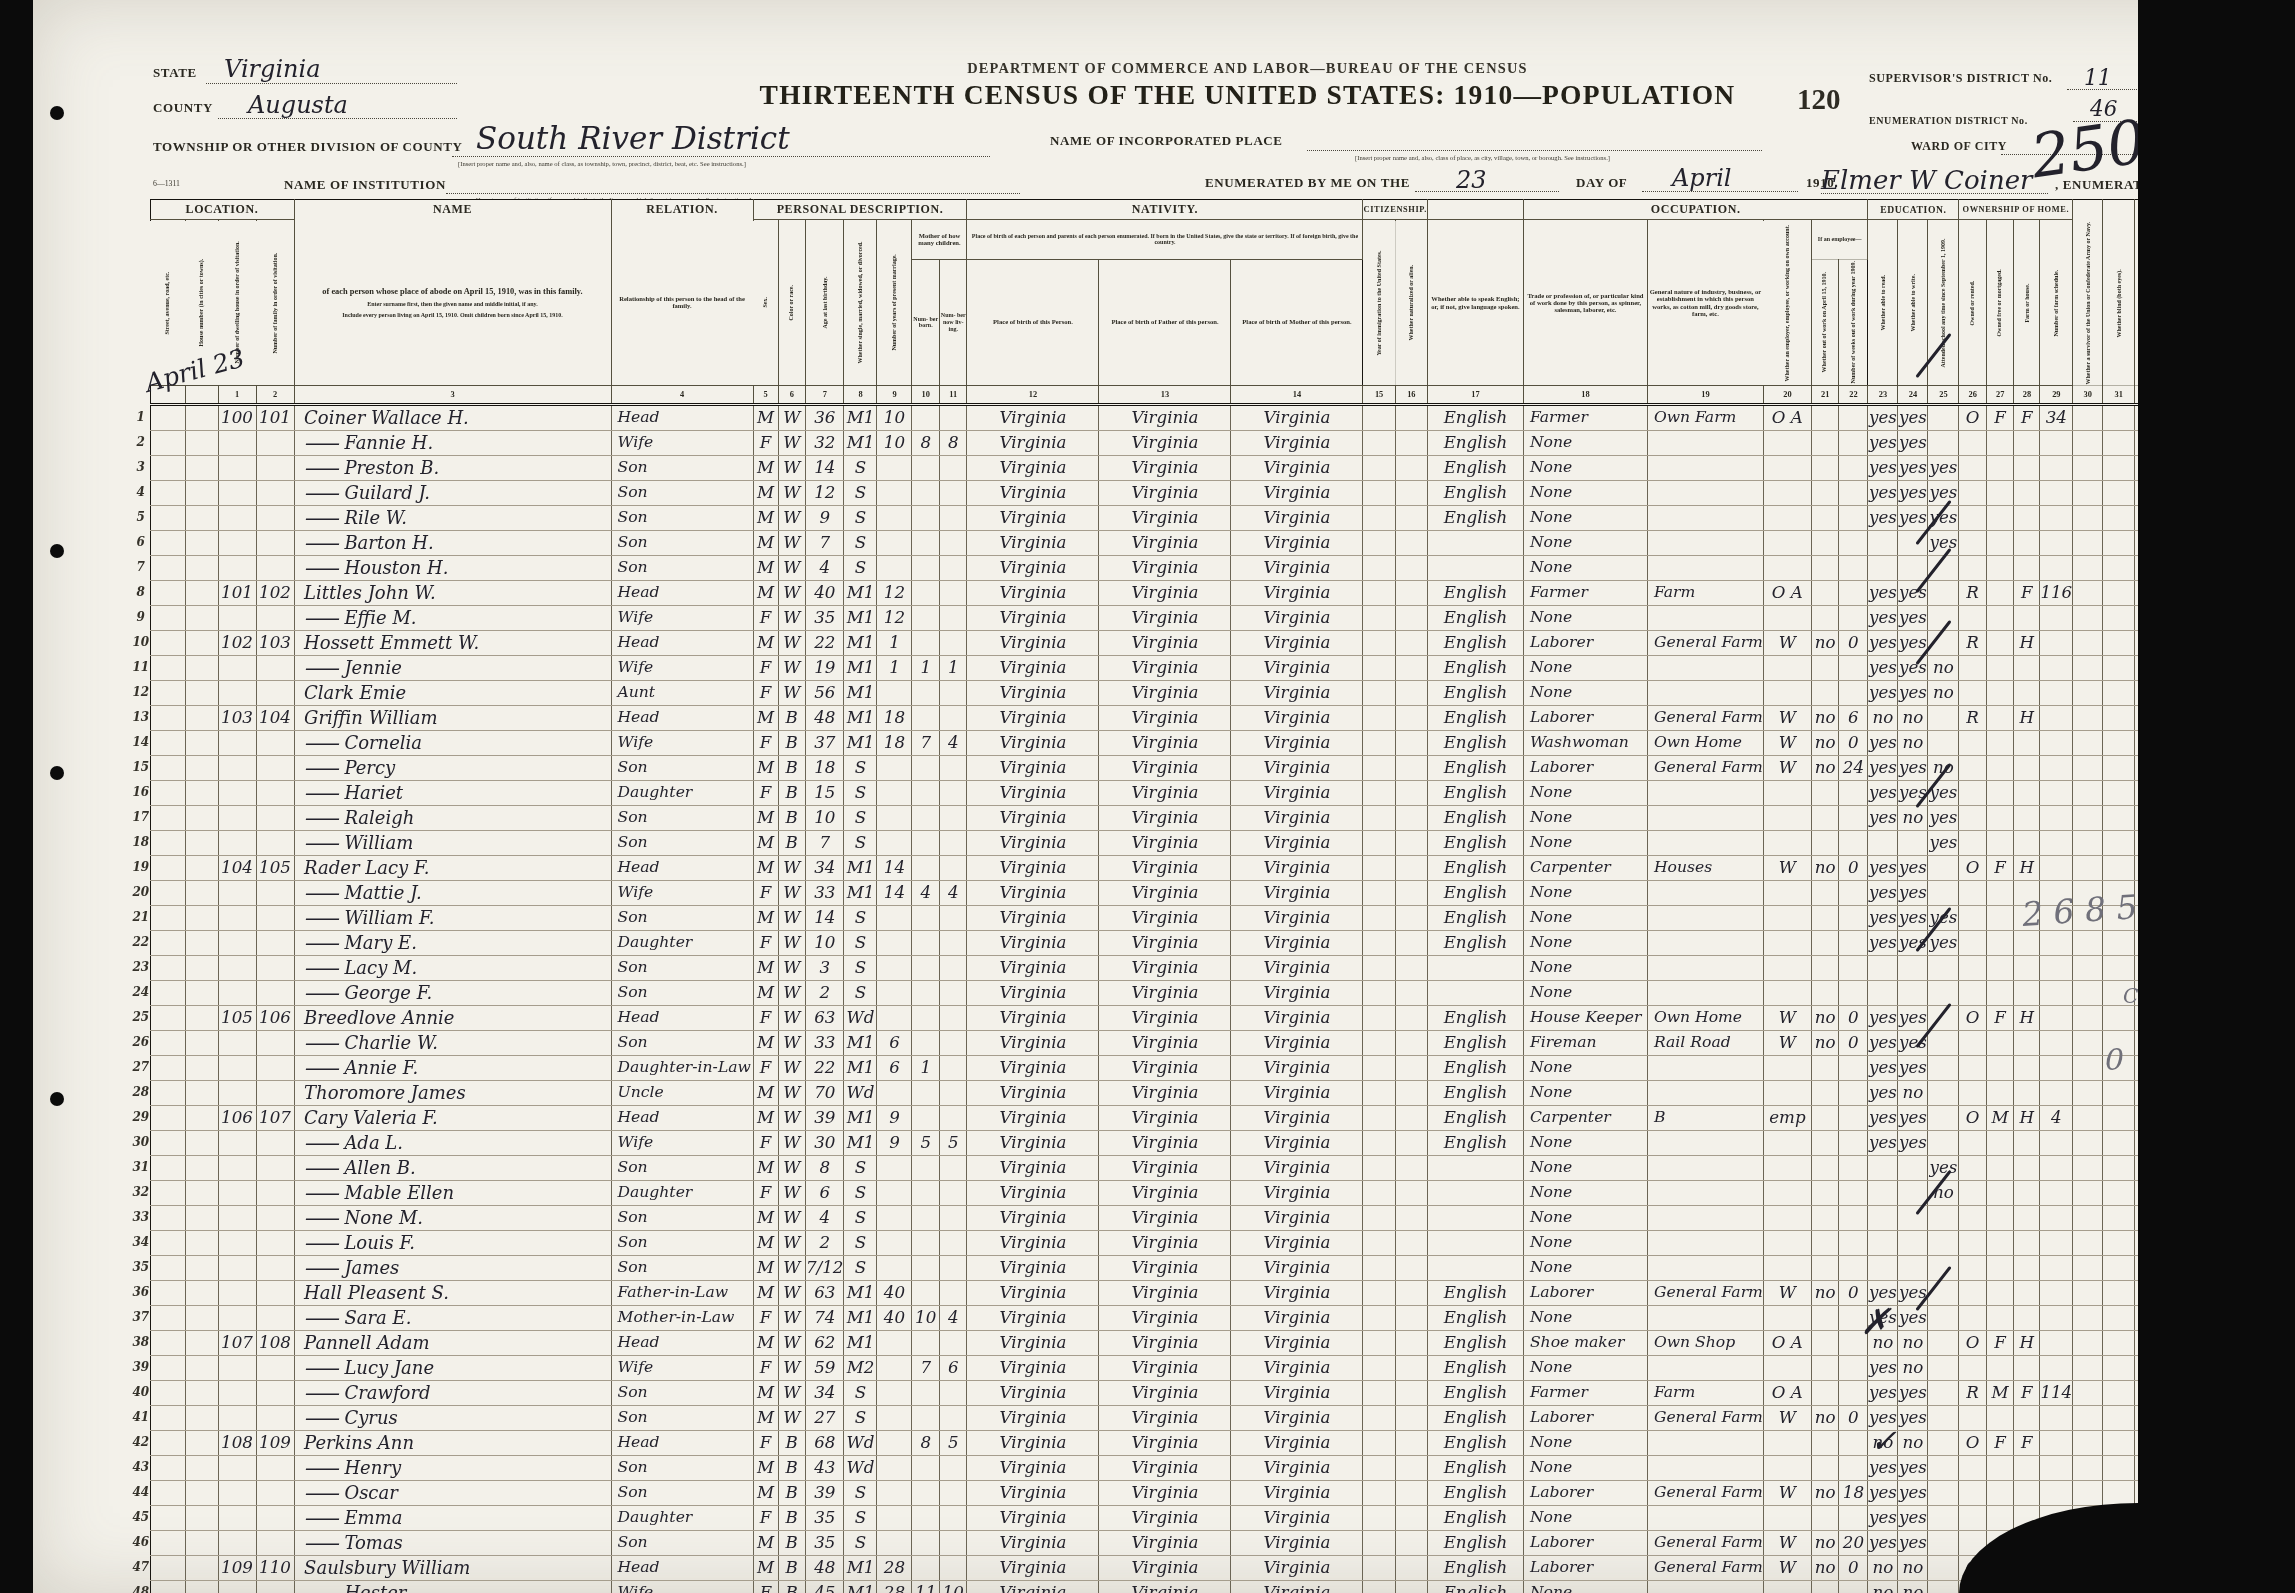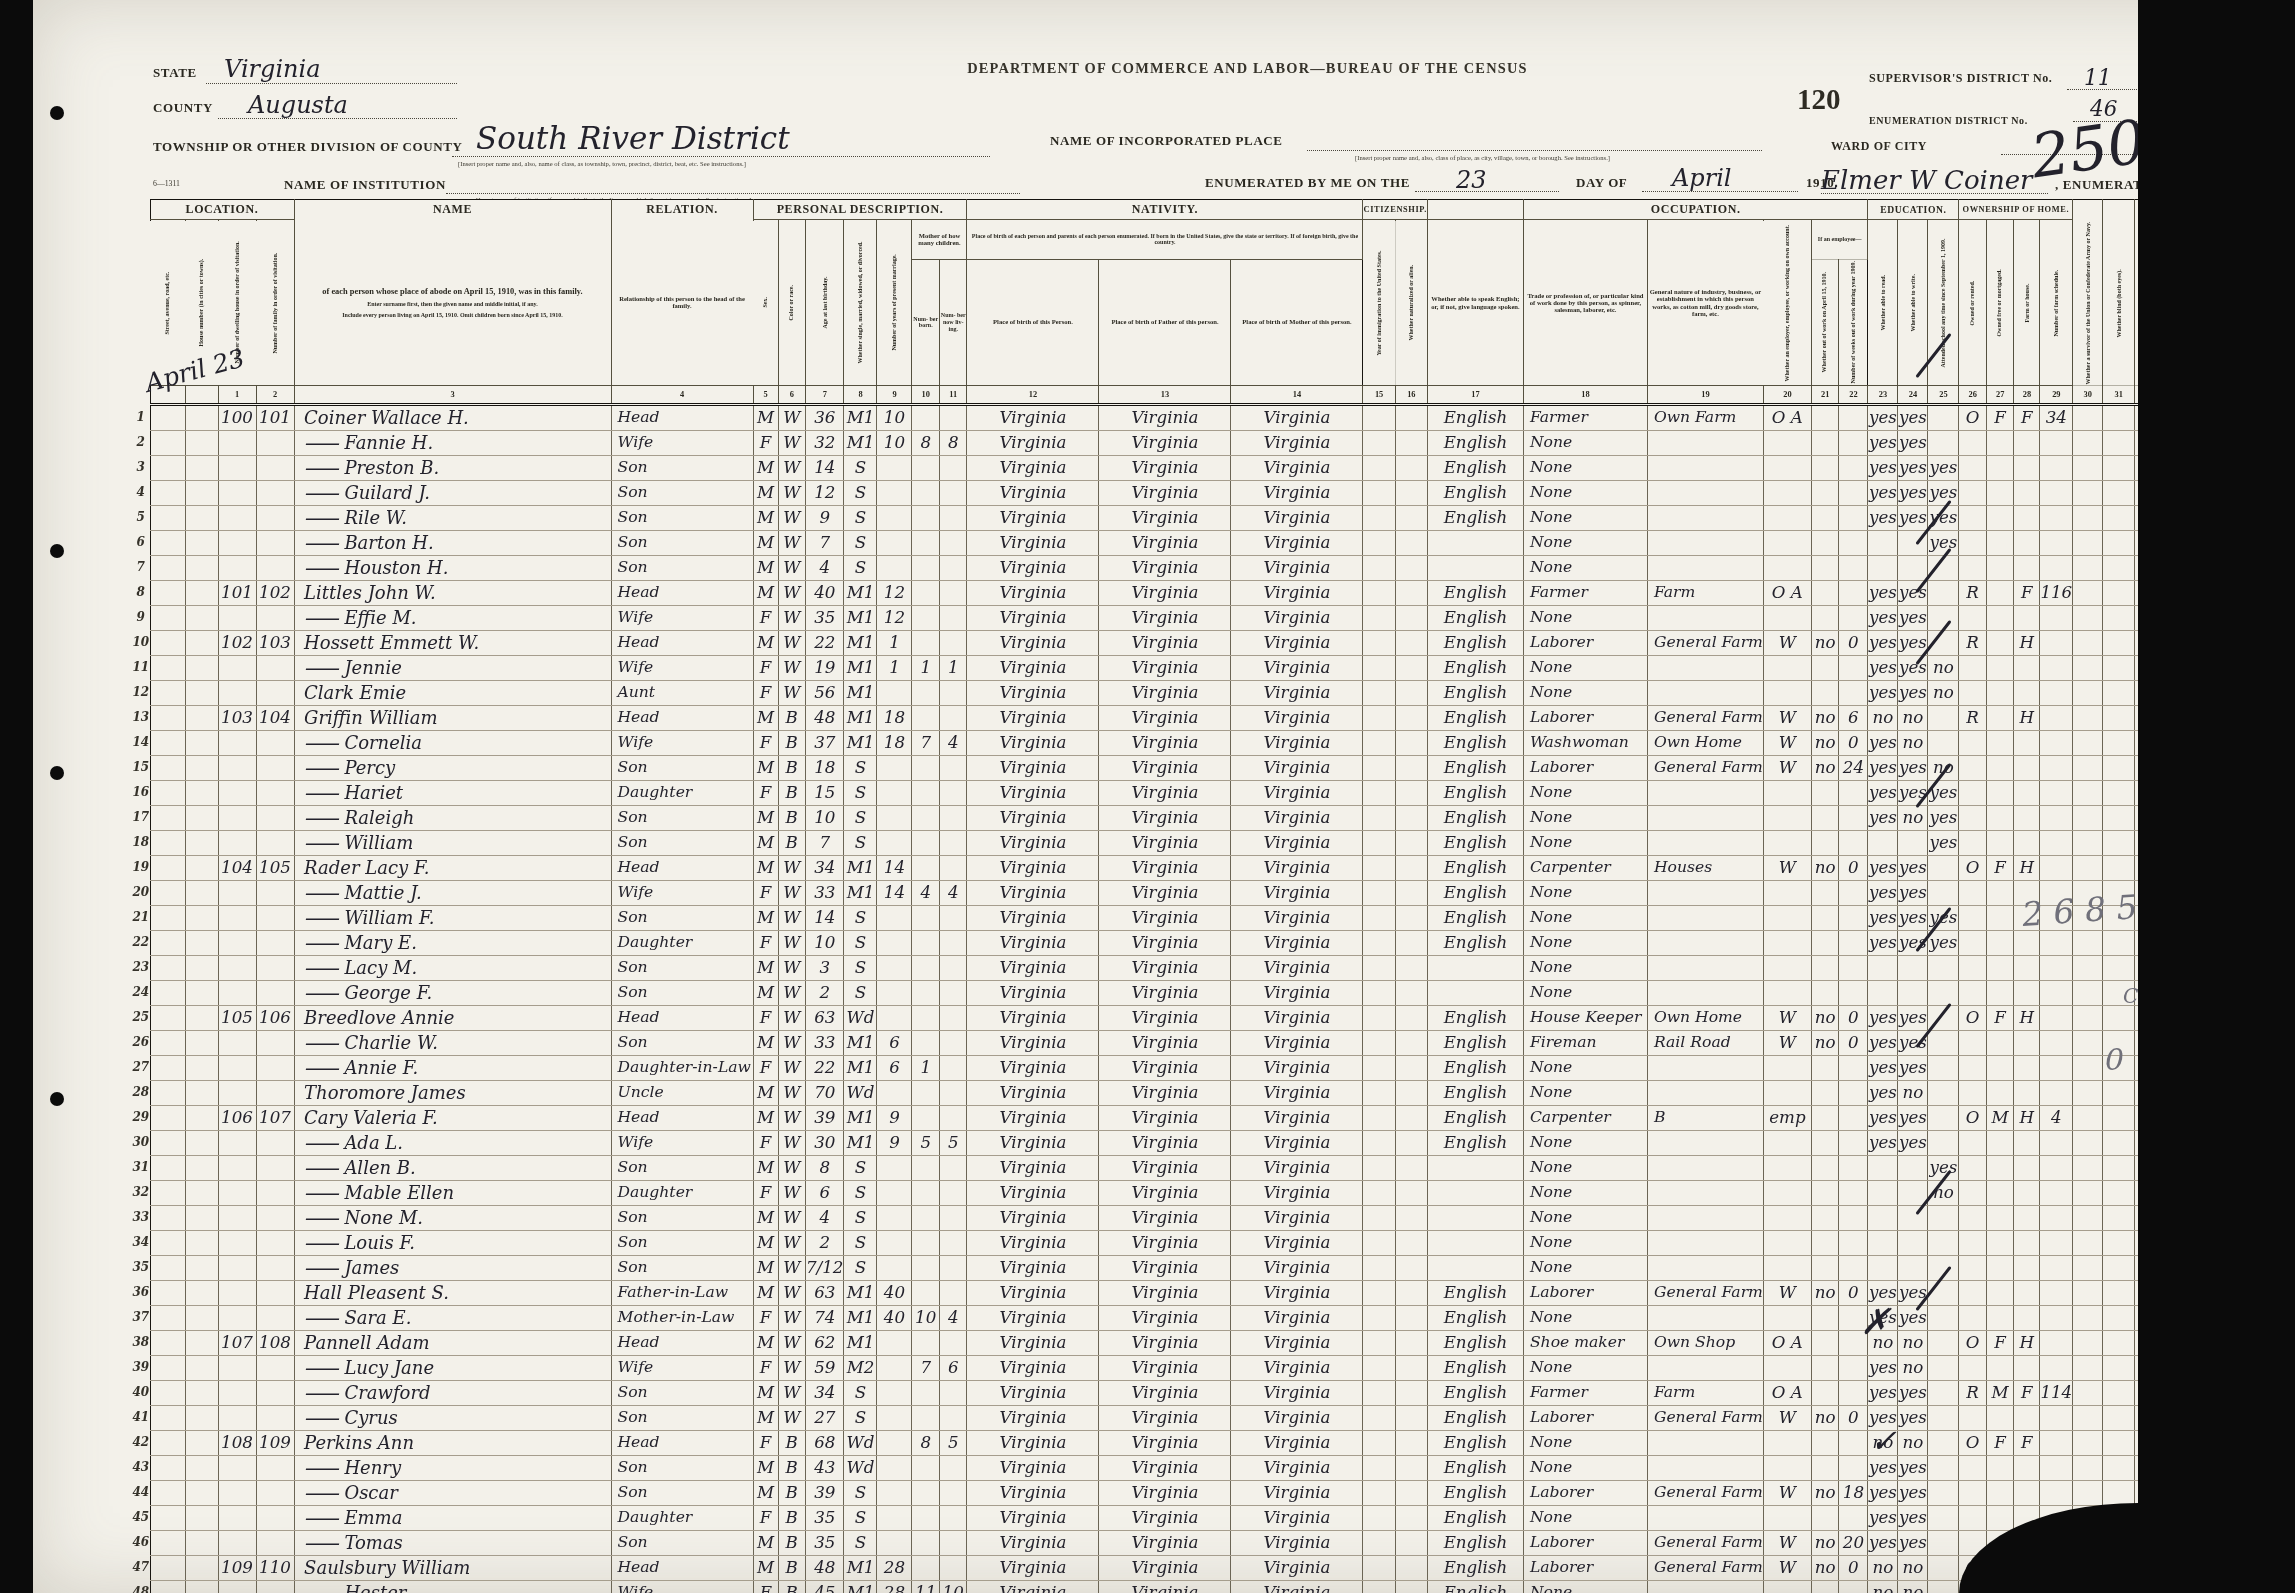--- a/index.html
+++ b/index.html
@@ -72,20 +72,21 @@
     <div class="hline" style="left:419px;top:156px;width:538px"></div>
     <div class="hval script" style="left:443px;top:120px;font-size:31px">South River District</div>
     <div class="hnote" style="left:425px;top:160px">[Insert proper name and, also, name of class, as township, town, precinct, district, beat, etc.   See instructions.]</div>
 
     <div class="hnote" style="left:120px;top:179px;font-size:7.8px">6—1311</div>
     <div class="hlabel" style="left:251px;top:177px">NAME OF INSTITUTION</div>
     <div class="hline" style="left:413px;top:193px;width:574px"></div>
     <div class="hnote" style="left:443px;top:196px">[Insert name of institution, if any, and indicate the lines on which the entries are made.   See instructions.]</div>
 
     <div class="dept">DEPARTMENT OF COMMERCE AND LABOR—BUREAU OF THE CENSUS</div>
+    <div class="title">THIRTEENTH CENSUS OF THE UNITED STATES: 1910—POPULATION</div>
     <div class="stamp" style="left:1764px;top:83px">120</div>
 
     <div class="hlabel" style="left:1017px;top:133px">NAME OF INCORPORATED PLACE</div>
     <div class="hline" style="left:1274px;top:150px;width:455px"></div>
     <div class="hnote" style="left:1322px;top:154px">[Insert proper name and, also, class of place, as city, village, town, or borough.   See instructions.]</div>
 
     <div class="hlabel" style="left:1172px;top:175px">ENUMERATED BY ME ON THE</div>
     <div class="hline" style="left:1382px;top:191px;width:144px"></div>
     <div class="hval script" style="left:1423px;top:166px">23</div>
     <div class="hlabel" style="left:1543px;top:175px">DAY OF</div>
@@ -98,21 +99,21 @@
     <div class="hval script" style="left:2051px;top:65px;font-size:21.5px">11</div>
 
     <div class="hlabel" style="left:1836px;top:115px;font-size:10px">ENUMERATION DISTRICT No.</div>
     <div class="hline" style="left:2040px;top:121px;width:96px"></div>
     <div class="hval script" style="left:2057px;top:96px;font-size:21.5px">46</div>
 
     <div class="hlabel" style="left:2129px;top:65px;font-size:12px">SHEET No.</div>
     <div class="hval script" style="left:2147px;top:84px;font-size:29px">6</div>
     <div style="position:absolute;left:2186px;top:55px;font-size:51px;font-weight:bold;color:#201e17">A</div>
 
-    <div class="hlabel" style="left:1798px;top:139px;font-size:12px">WARD OF CITY</div>
+    <div class="hlabel" style="left:1878px;top:139px;font-size:12px">WARD OF CITY</div>
     <div class="hline" style="left:1968px;top:154px;width:156px"></div>
 
     <div class="hval script" style="left:1788px;top:165px;font-size:26px">Elmer W Coiner</div>
     <div class="hline" style="left:1788px;top:193px;width:227px"></div>
     <div class="hlabel" style="left:2022px;top:177px">, ENUMERATOR.</div>
 
     <table id="census">
       <colgroup id="cg">
           <col style="width: 18px;">
           <col style="width: 35px;">

